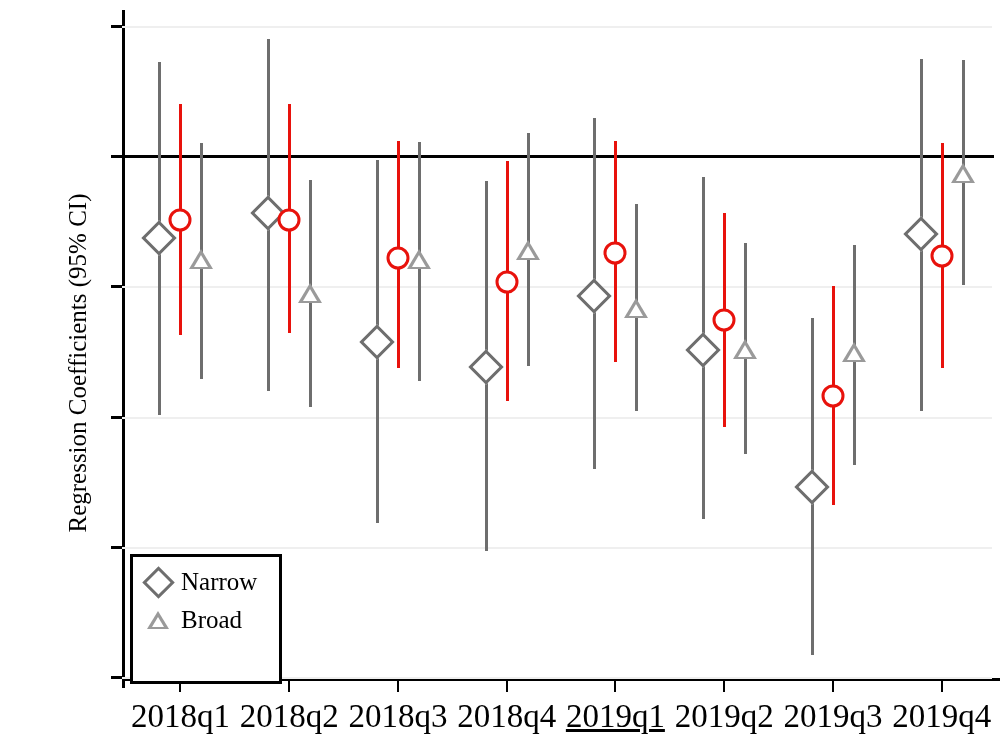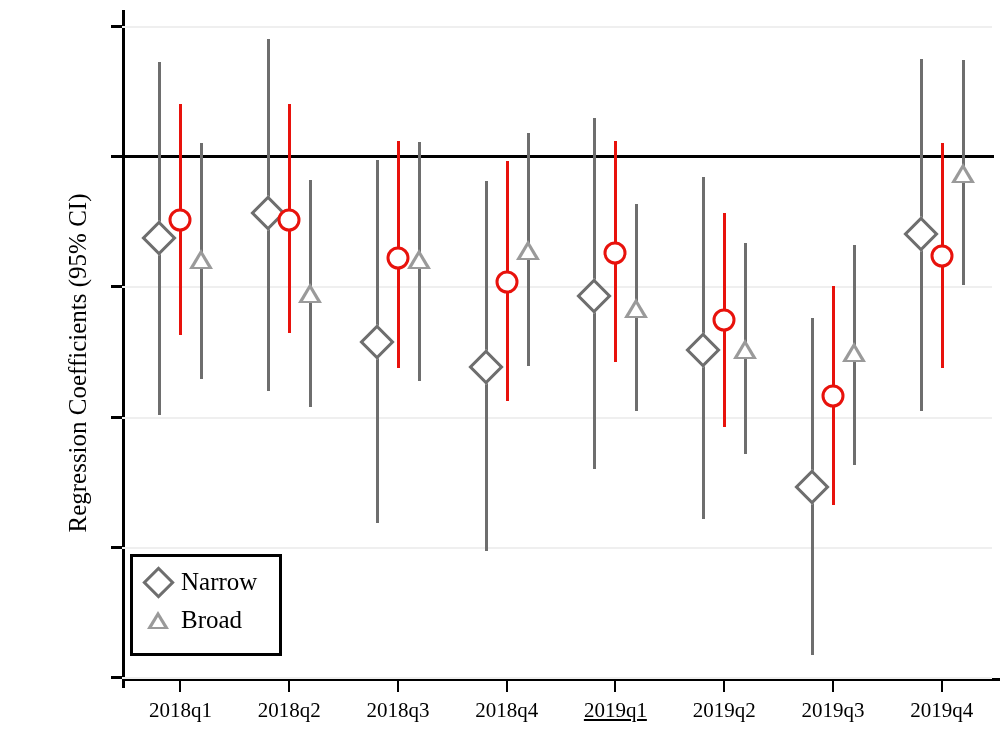--- a/index.html
+++ b/index.html
@@ -45,21 +45,21 @@
     background:#000;
   }
   .ytick{
     position:absolute; left:-11px; width:11px; height:3px; background:#000;
   }
   .xtick{
     position:absolute; top:671px; width:2px; height:11px; background:#000;
   }
   .xlabel{
     position:absolute; top:688px;
-    font-size:21px; color:#000; 
+    font-size:33px; color:#000; 
     white-space:nowrap; transform:translateX(-50%);
   }
 
   
   .ci{
     position:absolute; width:3px;
   }
   .ci.narrow,.ci.broad{background:#6e6e6e;}
   .ci.baseline{background:#e8120c;}
 
@@ -90,21 +90,21 @@
     width:0;height:0;
     border-left:7px solid transparent;
     border-right:7px solid transparent;
     border-bottom:12px solid #ffffff;
   }
 
   
   .legend{
     position:absolute;
     left:130px; top:554px;
-    width:152px; height:102px;
+    width:152px; height:130px;
     background:#ffffff;
     border:3px solid #000;
     box-sizing:border-box;
     z-index:40;
   }
   .legend-row{
     position:absolute; left:10px;
     height:34px; display:flex; align-items:center;
   }
   .legend-row:nth-child(1){top:8px;}

